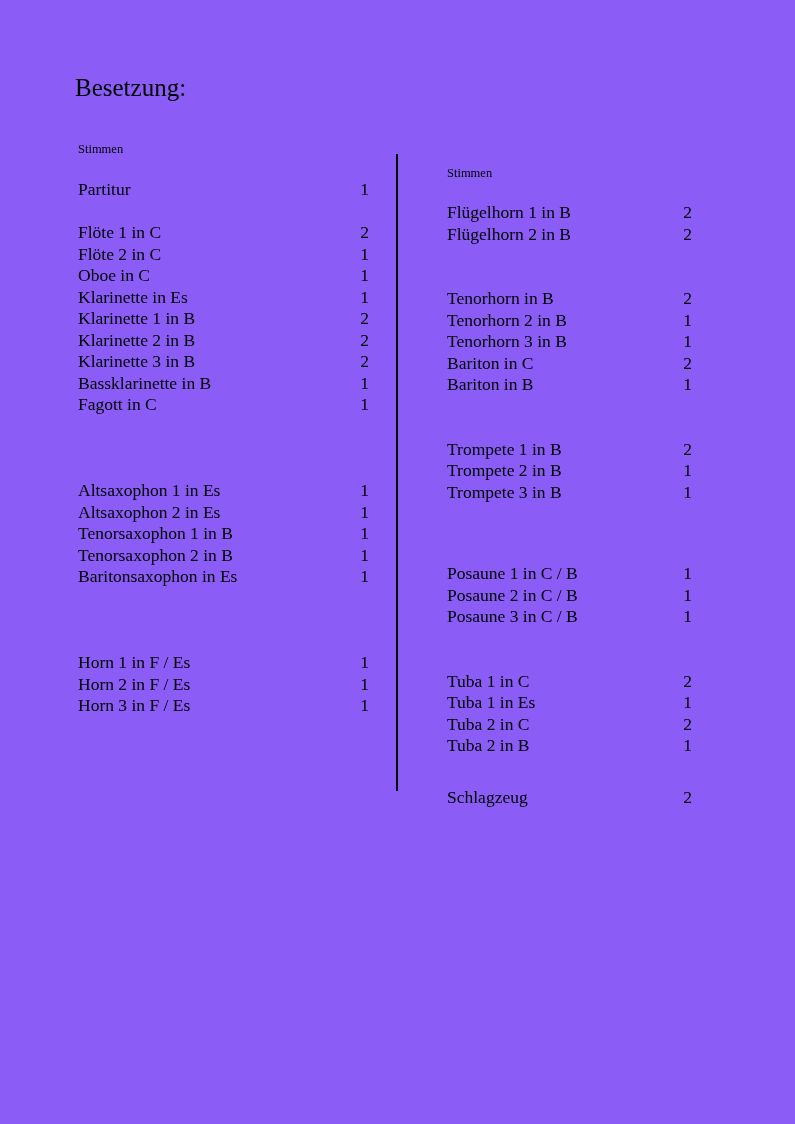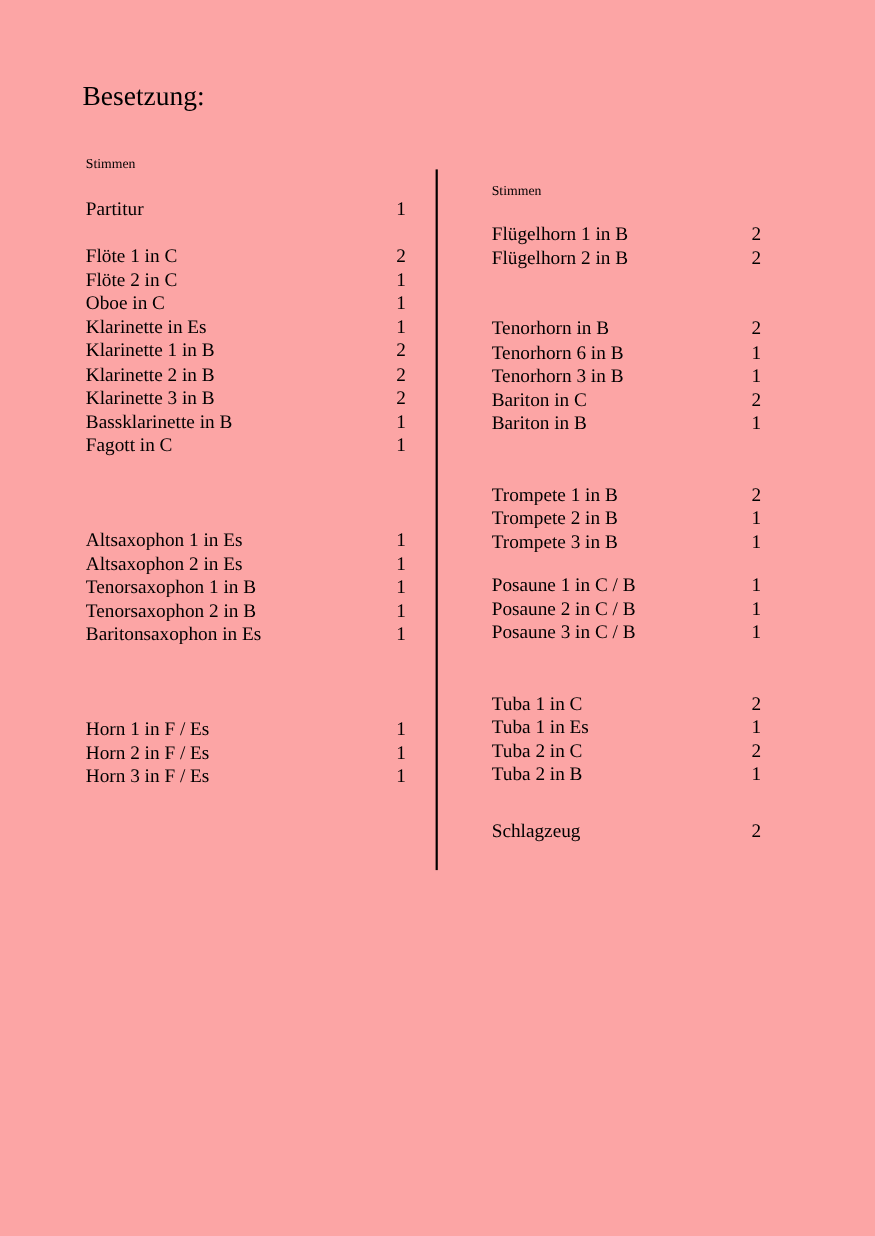--- a/index.html
+++ b/index.html
@@ -1,20 +1,20 @@
 <!DOCTYPE html>
 <html><head>
 <meta charset="utf-8">
 <style>
   html, body { margin: 0; padding: 0; background: #ffffff; }
   .page {
     position: relative;
     width: 795px;
     height: 1124px;
-    background: #fca5a5;
+    background: #8b5cf6;
     font-family: "Liberation Serif", "DejaVu Serif", serif;
     color: #000000;
     overflow: hidden;
   }
   .page-title {
     position: absolute;
     left: 75px;
     top: 74px;
     font-size: 25px;
     line-height: 28px;
@@ -158,37 +158,37 @@
             <span class="label">Flügelhorn 2 in B</span>
             <span class="count">2</span>
           </div>
         </div>
         <div class="group" style="margin-bottom: 43px;">
           <div class="row">
             <span class="label">Tenorhorn in B</span>
             <span class="count">2</span>
           </div>
           <div class="row">
-            <span class="label">Tenorhorn 6 in B</span>
+            <span class="label">Tenorhorn 2 in B</span>
             <span class="count">1</span>
           </div>
           <div class="row">
             <span class="label">Tenorhorn 3 in B</span>
             <span class="count">1</span>
           </div>
           <div class="row">
             <span class="label">Bariton in C</span>
             <span class="count">2</span>
           </div>
           <div class="row">
             <span class="label">Bariton in B</span>
             <span class="count">1</span>
           </div>
         </div>
-        <div class="group" style="margin-bottom: 18px;">
+        <div class="group" style="margin-bottom: 60px;">
           <div class="row">
             <span class="label">Trompete 1 in B</span>
             <span class="count">2</span>
           </div>
           <div class="row">
             <span class="label">Trompete 2 in B</span>
             <span class="count">1</span>
           </div>
           <div class="row">
             <span class="label">Trompete 3 in B</span>

